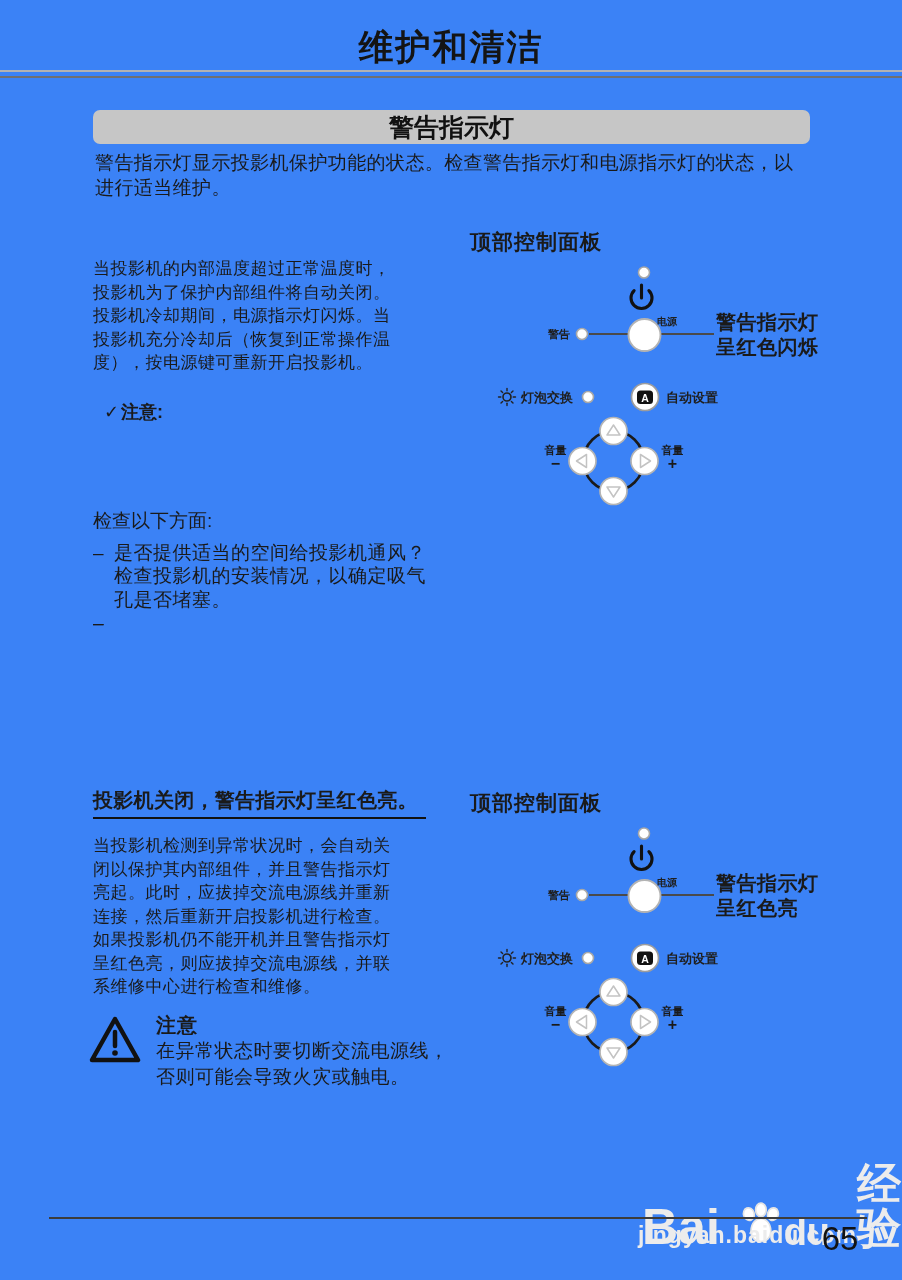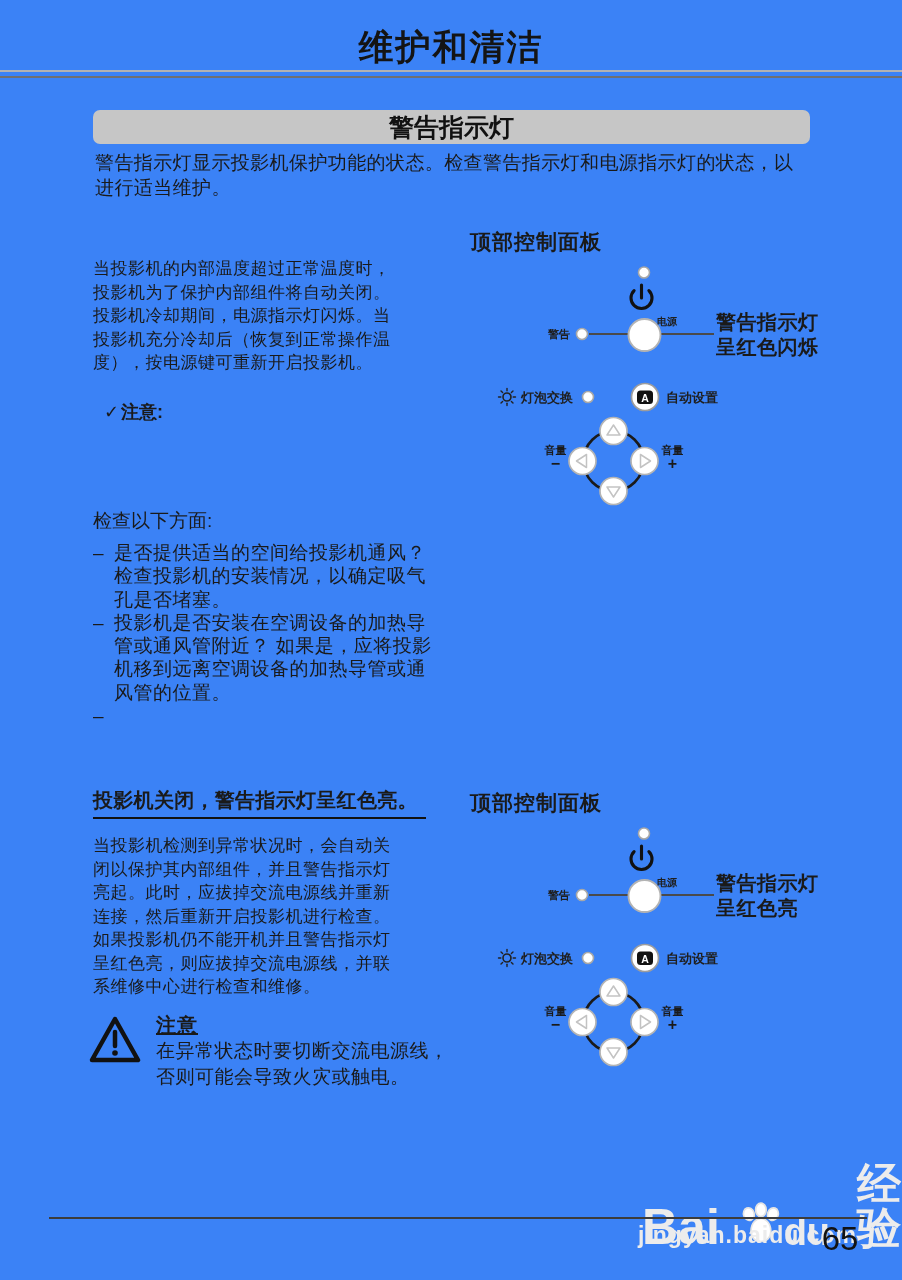--- a/index.html
+++ b/index.html
@@ -34,21 +34,21 @@
   .note-body { position:absolute; left:117px; top:430px; width:330px; margin:0;
     font-size:17px; line-height:21.8px; letter-spacing:0.5px; }
   .check-head { position:absolute; left:93px; top:508px; margin:0; font-size:19px; font-weight:normal; }
   .bullets { position:absolute; left:93px; top:541px; width:368px; }
   .bullet { position:relative; padding-left:21px; font-size:19px; line-height:23.3px; letter-spacing:0.5px; }
   .bullet .dash { position:absolute; left:0; top:0; }
 
   
   .caution-tri { position:absolute; left:88px; top:1014px; }
   .caution-label { position:absolute; left:156px; top:1012px; font-size:20px; font-weight:bold;
-    text-decoration:underline; letter-spacing:1px; }
+    letter-spacing:1px; }
   .caution-body { position:absolute; left:156px; top:1038px; width:310px; margin:0;
     font-size:19px; line-height:25.5px; letter-spacing:0.5px; }
 
   
   .diagram { position:absolute; left:470px; width:422px; height:300px; }
   .diagram h2 { margin:0; font-size:21px; font-weight:bold; letter-spacing:1px; }
   .diagram svg.shapes { position:absolute; left:0; top:0; }
   .lbl { position:absolute; font-weight:bold; color:#1f1f1f; }
   .power-lbl { left:187px; top:75px; font-size:10px;margin-top:12px; }
   .warn-lbl  { left:40px; top:99px; width:60px; text-align:right; font-size:11px; }
@@ -97,24 +97,21 @@
 
   <div class="note-head">
     <span class="mark">✓</span><span>注意:</span>
   </div>
 
   <h4 class="check-head">检查以下方面:</h4>
   <div class="bullets">
     <div class="bullet prewrap"><span class="dash">–</span><span>是否提供适当的空间给投影机通风？
 检查投影机的安装情况，以确定吸气
 孔是否堵塞。</span></div>
-    <div class="bullet prewrap"><span class="dash">–</span><span>投影机是否安装在空调设备的加热导
-管或通风管附近？ 如果是，应将投影
-机移到远离空调设备的加热导管或通
-风管的位置。</span></div>
+    <div class="bullet prewrap"><span class="dash">–</span></div>
     <div class="bullet prewrap"><span class="dash">–</span></div>
   </div>
 
   <h3 class="sec-heading" style="top:787px">投影机关闭，警告指示灯呈红色亮。</h3>
   <p class="body-par prewrap" style="top:834px">当投影机检测到异常状况时，会自动关
 闭以保护其内部组件，并且警告指示灯
 亮起。此时，应拔掉交流电源线并重新
 连接，然后重新开启投影机进行检查。
 如果投影机仍不能开机并且警告指示灯
 呈红色亮，则应拔掉交流电源线，并联

